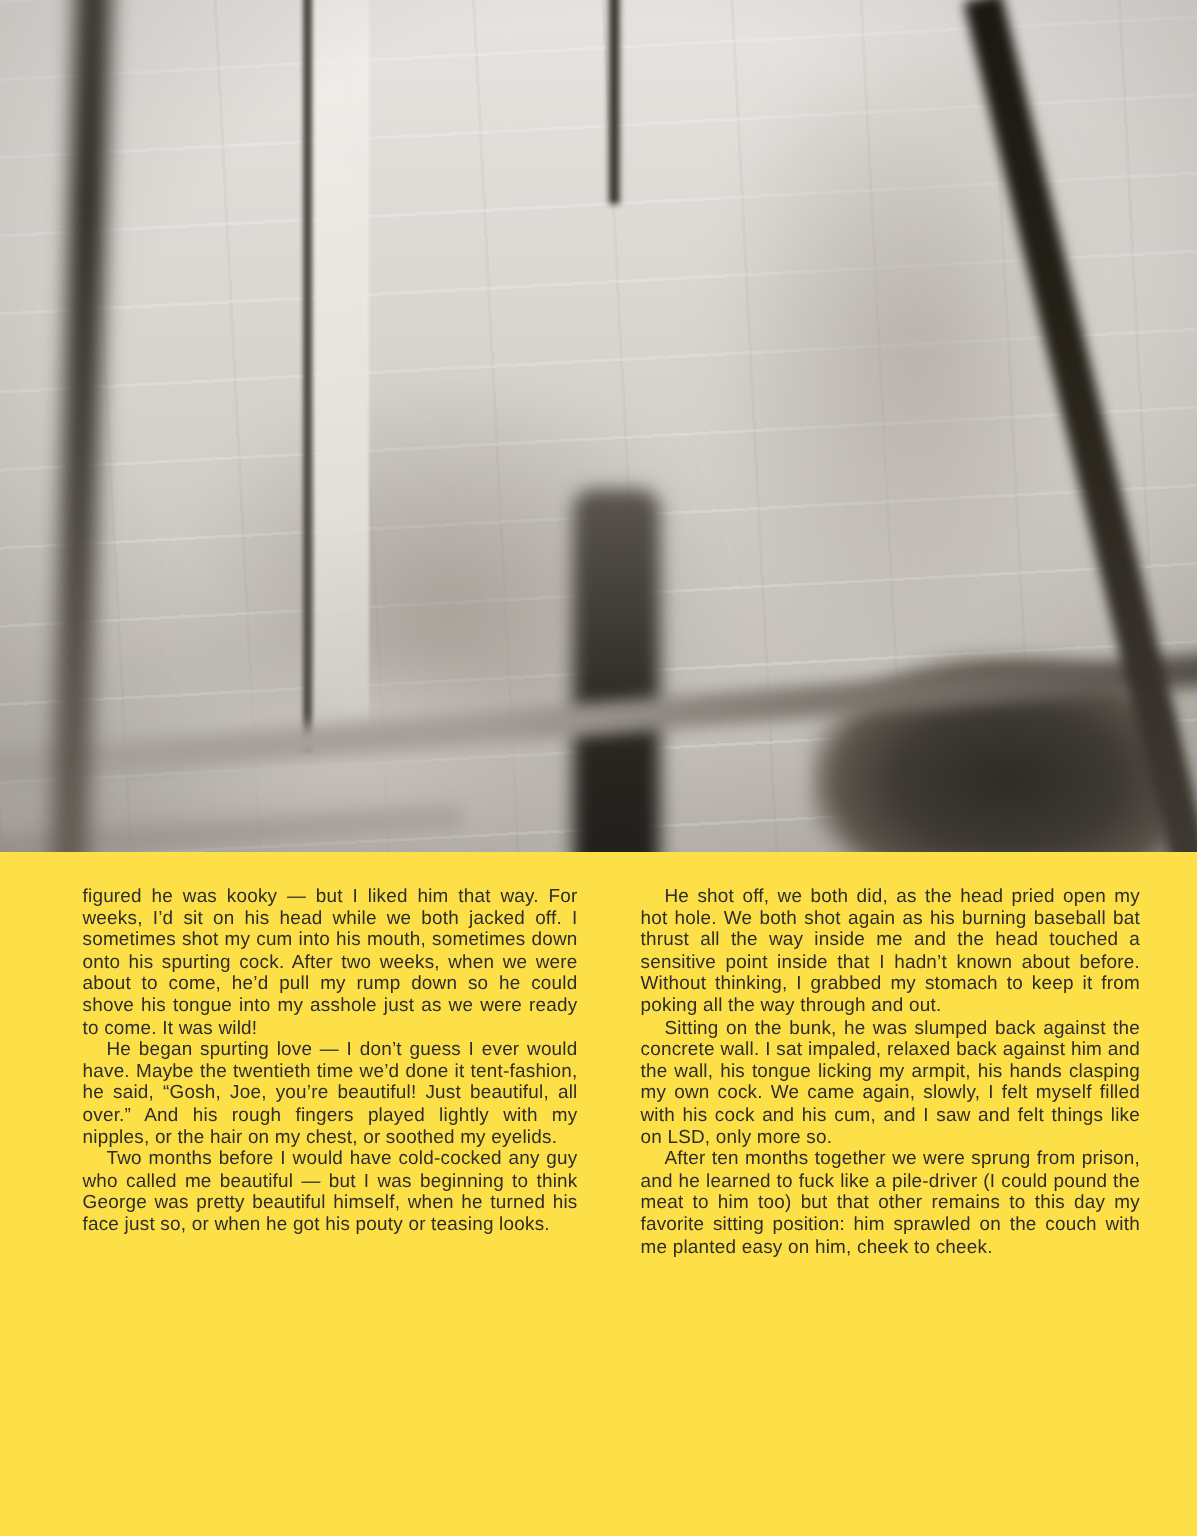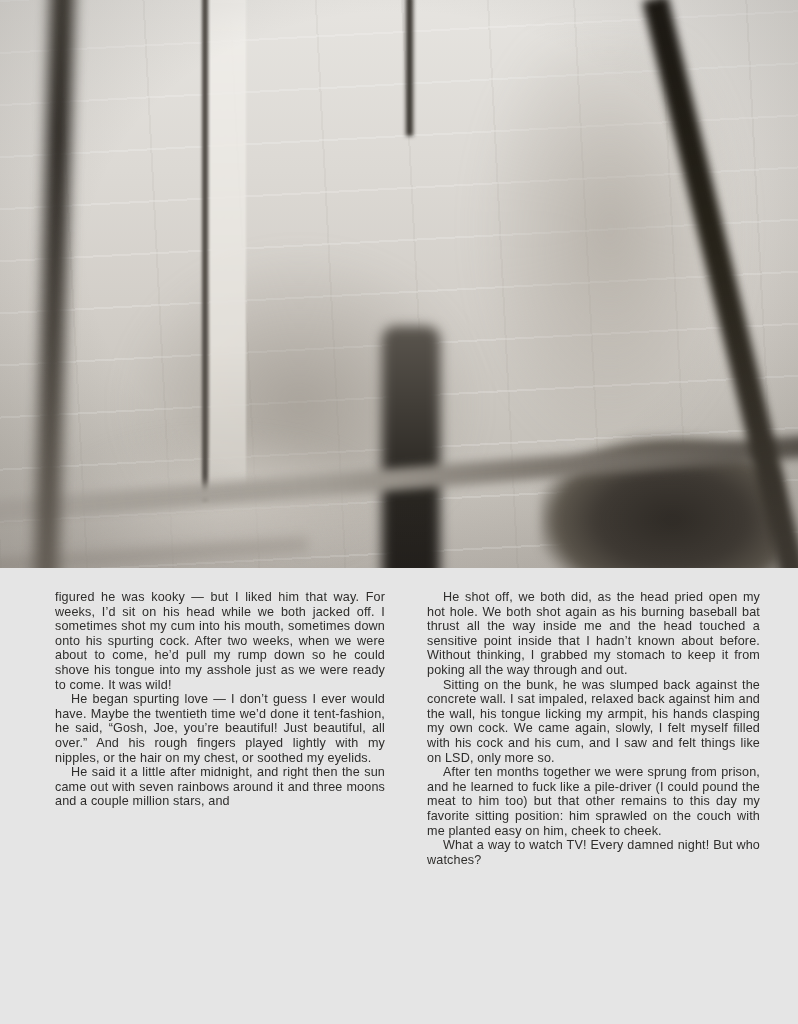--- a/index.html
+++ b/index.html
@@ -6,21 +6,21 @@
   html, body {
     margin: 0;
     padding: 0;
     background: #888;
   }
   .page {
     position: relative;
     width: 798px;
     height: 1024px;
     margin: 0 auto;
-    background: #e5e5e5;
+    background: #fde047;
     overflow: hidden;
     font-family: "Liberation Sans", sans-serif;
   }
 
   
   .photo {
     position: relative;
     width: 798px;
     height: 568px;
     background: linear-gradient(180deg, #e6e4e0 0%, #dcd9d4 30%, #d2cec8 55%, #c6c2bb 78%, #beb9b2 100%);
@@ -133,23 +133,22 @@
     <div class="jail-bar-left"></div>
     <div class="jail-bar-right"></div>
     <div class="center-line-top"></div>
     <div class="photo-vignette"></div>
   </div>
 
   <div class="article">
     <div class="col">
       <p>figured he was kooky — but I liked him that way.  For weeks, I’d sit on his head while we both jacked off.  I sometimes shot my cum into his mouth, sometimes down onto his spurting cock.  After two weeks, when we were about to come, he’d pull my rump down so he could shove his tongue into my asshole just as we were ready to come.  It was wild!</p>
       <p class="indent">He began spurting love — I don’t guess I ever would have.  Maybe the twentieth time we’d done it tent-fashion, he said, “Gosh, Joe, you’re beautiful!  Just beautiful, all over.”  And his rough fingers played lightly with my nipples, or the hair on my chest, or soothed my eyelids.</p>
-      <p class="indent">He said it a little after midnight, and right then the sun came out with seven rainbows around it and three moons and a couple million stars, and</p>
+      <p class="indent">Two months before I would have cold-cocked any guy who called me beautiful — but I was beginning to think George was pretty beautiful himself, when he turned his face just so, or when he got his pouty or teasing looks.</p>
     </div>
     <div class="col col-right">
       <p class="indent">He shot off, we both did, as the head pried open my hot hole.  We both shot again as his burning baseball bat thrust all the way inside me and the head touched a sensitive point inside that I hadn’t known about before.  Without thinking, I grabbed my stomach to keep it from poking all the way through and out.</p>
       <p class="indent">Sitting on the bunk, he was slumped back against the concrete wall.  I sat impaled, relaxed back against him and the wall, his tongue licking my armpit, his hands clasping my own cock.  We came again, slowly, I felt myself filled with his cock and his cum, and I saw and felt things like on LSD, only more so.</p>
       <p class="indent">After ten months together we were sprung from prison, and he learned to fuck like a pile-driver (I could pound the meat to him too) but that other remains to this day my favorite sitting position: him sprawled on the couch with me planted easy on him, cheek to cheek.</p>
-      <p class="indent">What a way to watch TV!  Every damned night! But who watches?</p>
     </div>
   </div>
 
 </div>
 
 </body></html>

